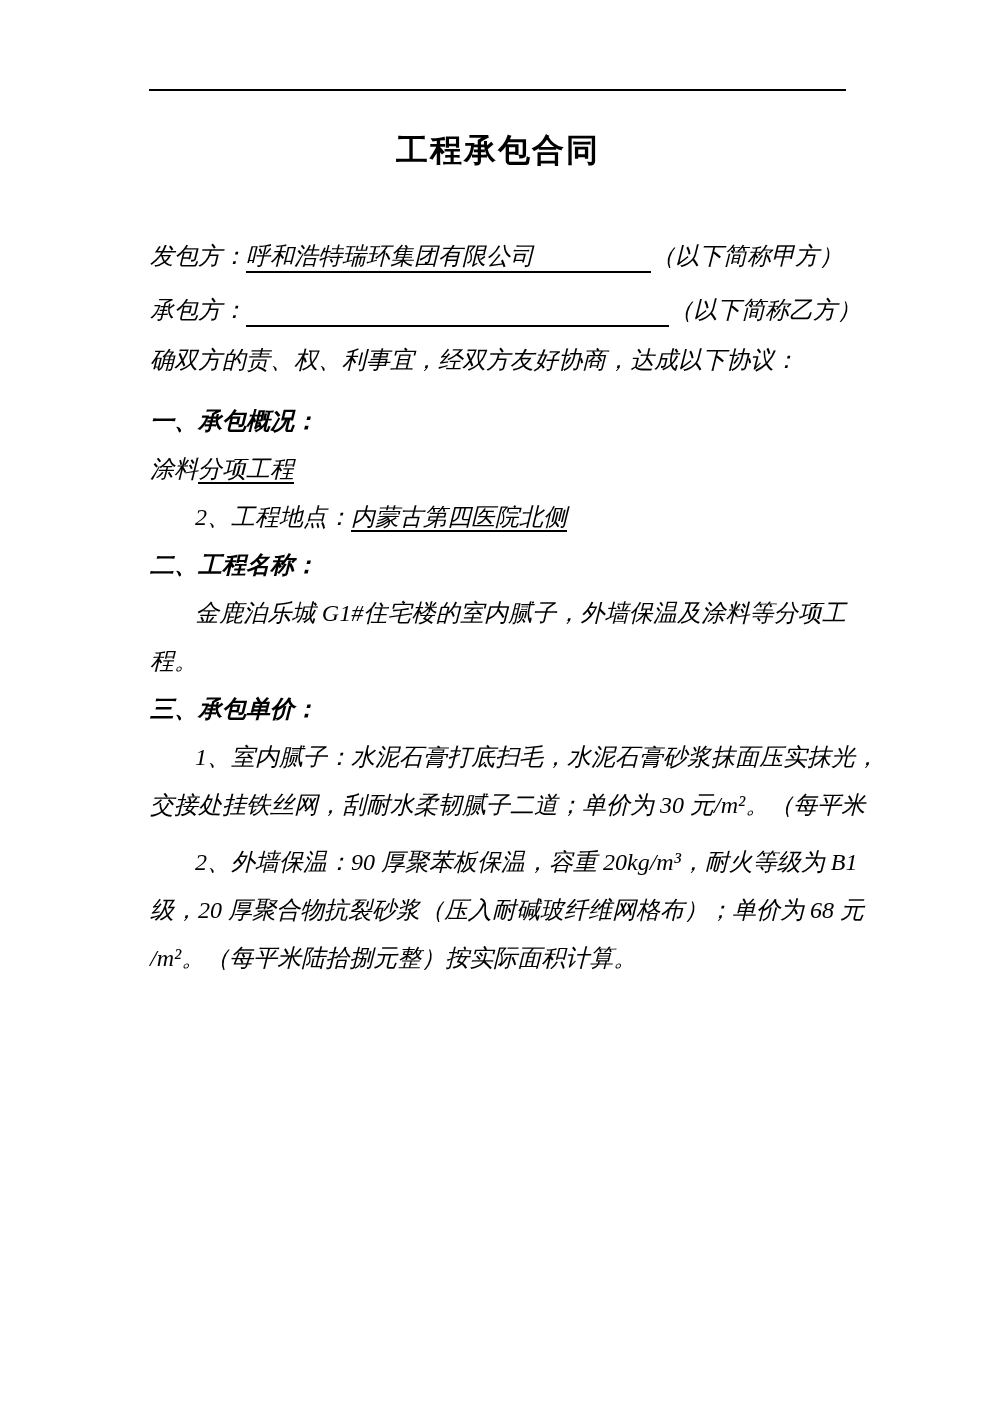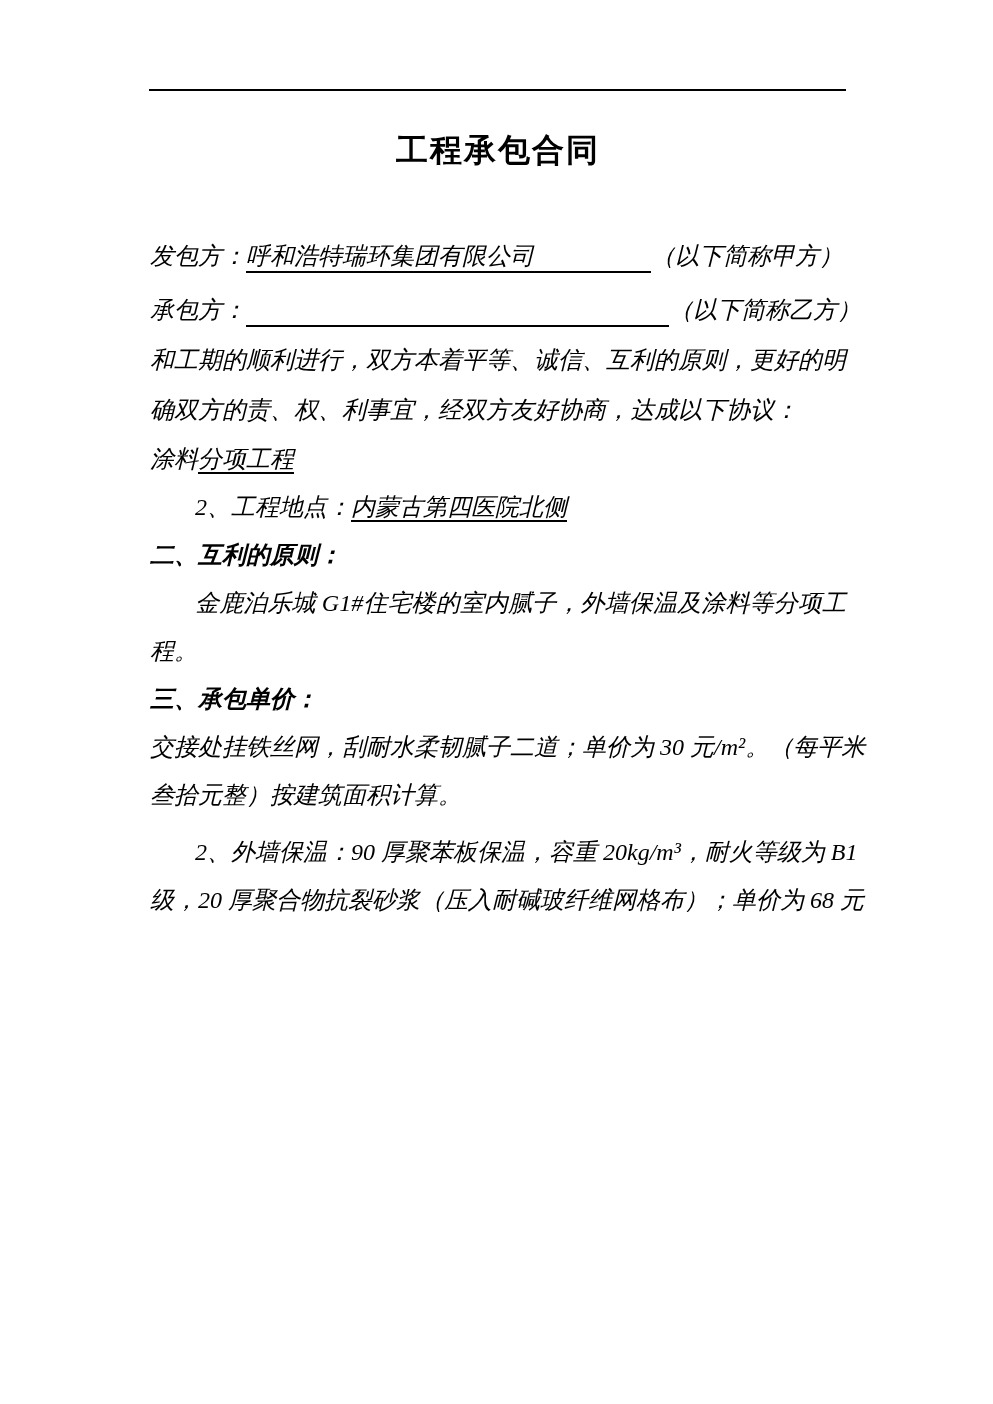--- a/index.html
+++ b/index.html
@@ -69,36 +69,37 @@
   <div class="header-rule"></div>
 
   <div class="content">
 
     <div class="title">工程承包合同</div>
 
     <div class="line h50 mt-parties"><span>发包方：</span><span class="fill fill-a"><span>呼和浩特瑞环集团有限公司</span></span><span>（以下简称甲方）</span></div>
 
     <div class="line h50 mt-partyb"><span>承包方：</span><span class="fill fill-b"><span>&nbsp;</span></span><span>（以下简称乙方）</span></div>
 
-    <div class="line h50 full">和工期的顺利进行，双方本着平等、诚信、互利的原则，更好的明</div>
     <div class="line h50">确双方的责、权、利事宜，经双方友好协商，达成以下协议：</div>
 
+    <div class="line heading mt-heading">一、承包概况：</div>
 
 
     <div class="line"><span>涂料</span><span class="u">分项工程</span></div>
 
     <div class="line indent"><span>2、工程地点：</span><span class="u">内蒙古第四医院北侧</span></div>
 
 
-    <div class="line heading">二、互利的原则：</div>
+    <div class="line heading">二、工程名称：</div>
     <div class="line indent full">金鹿泊乐城 G1#住宅楼的室内腻子，外墙保温及涂料等分项工</div>
     <div class="line">程。</div>
 
     <div class="line heading">三、承包单价：</div>
 
+    <div class="line indent full">1、室内腻子：水泥石膏打底扫毛，水泥石膏砂浆抹面压实抹光，</div>
     <div class="line full">交接处挂铁丝网，刮耐水柔韧腻子二道；单价为 30 元/m²。（每平米</div>
-    <div class="line">叁拾元整）按建筑面积计算。</div>
 
     <div class="line indent full mt-item2">2、外墙保温：90 厚聚苯板保温，容重 20kg/m³，耐火等级为 B1</div>
     <div class="line full">级，20 厚聚合物抗裂砂浆（压入耐碱玻纤维网格布）；单价为 68 元</div>
+    <div class="line">/m²。（每平米陆拾捌元整）按实际面积计算。</div>
 
   </div>
 </div>
 
 </body></html>

